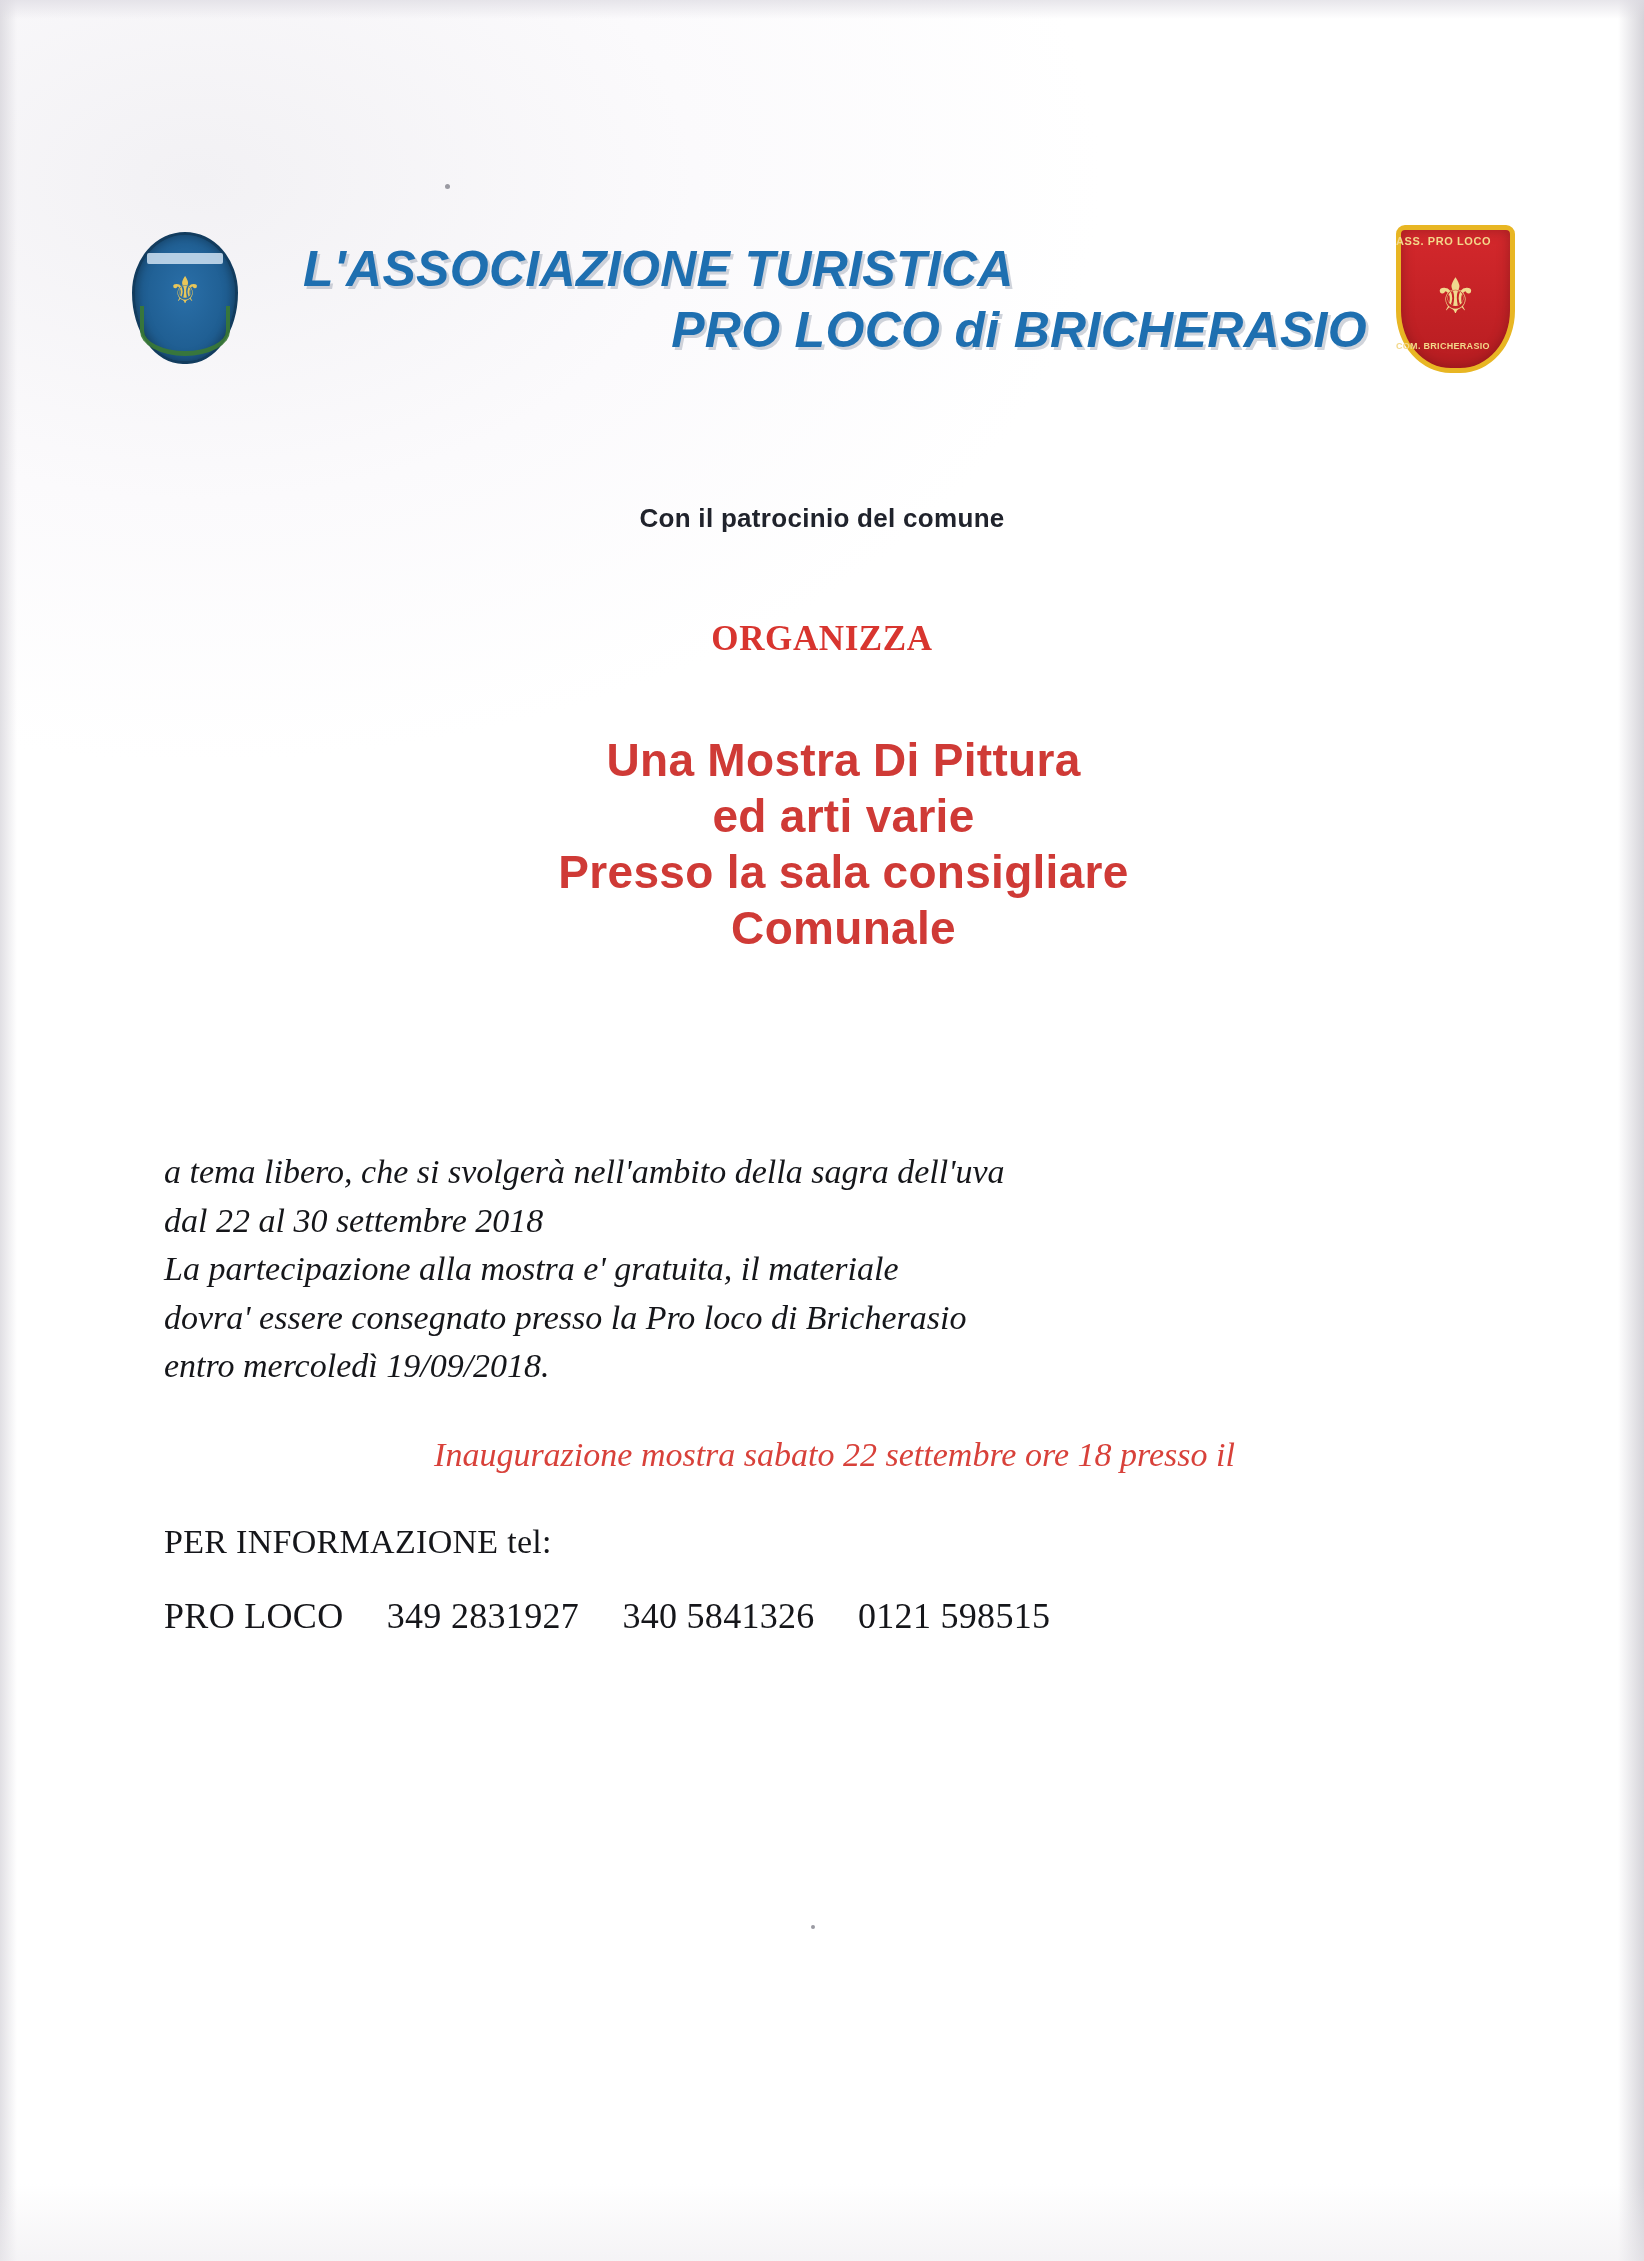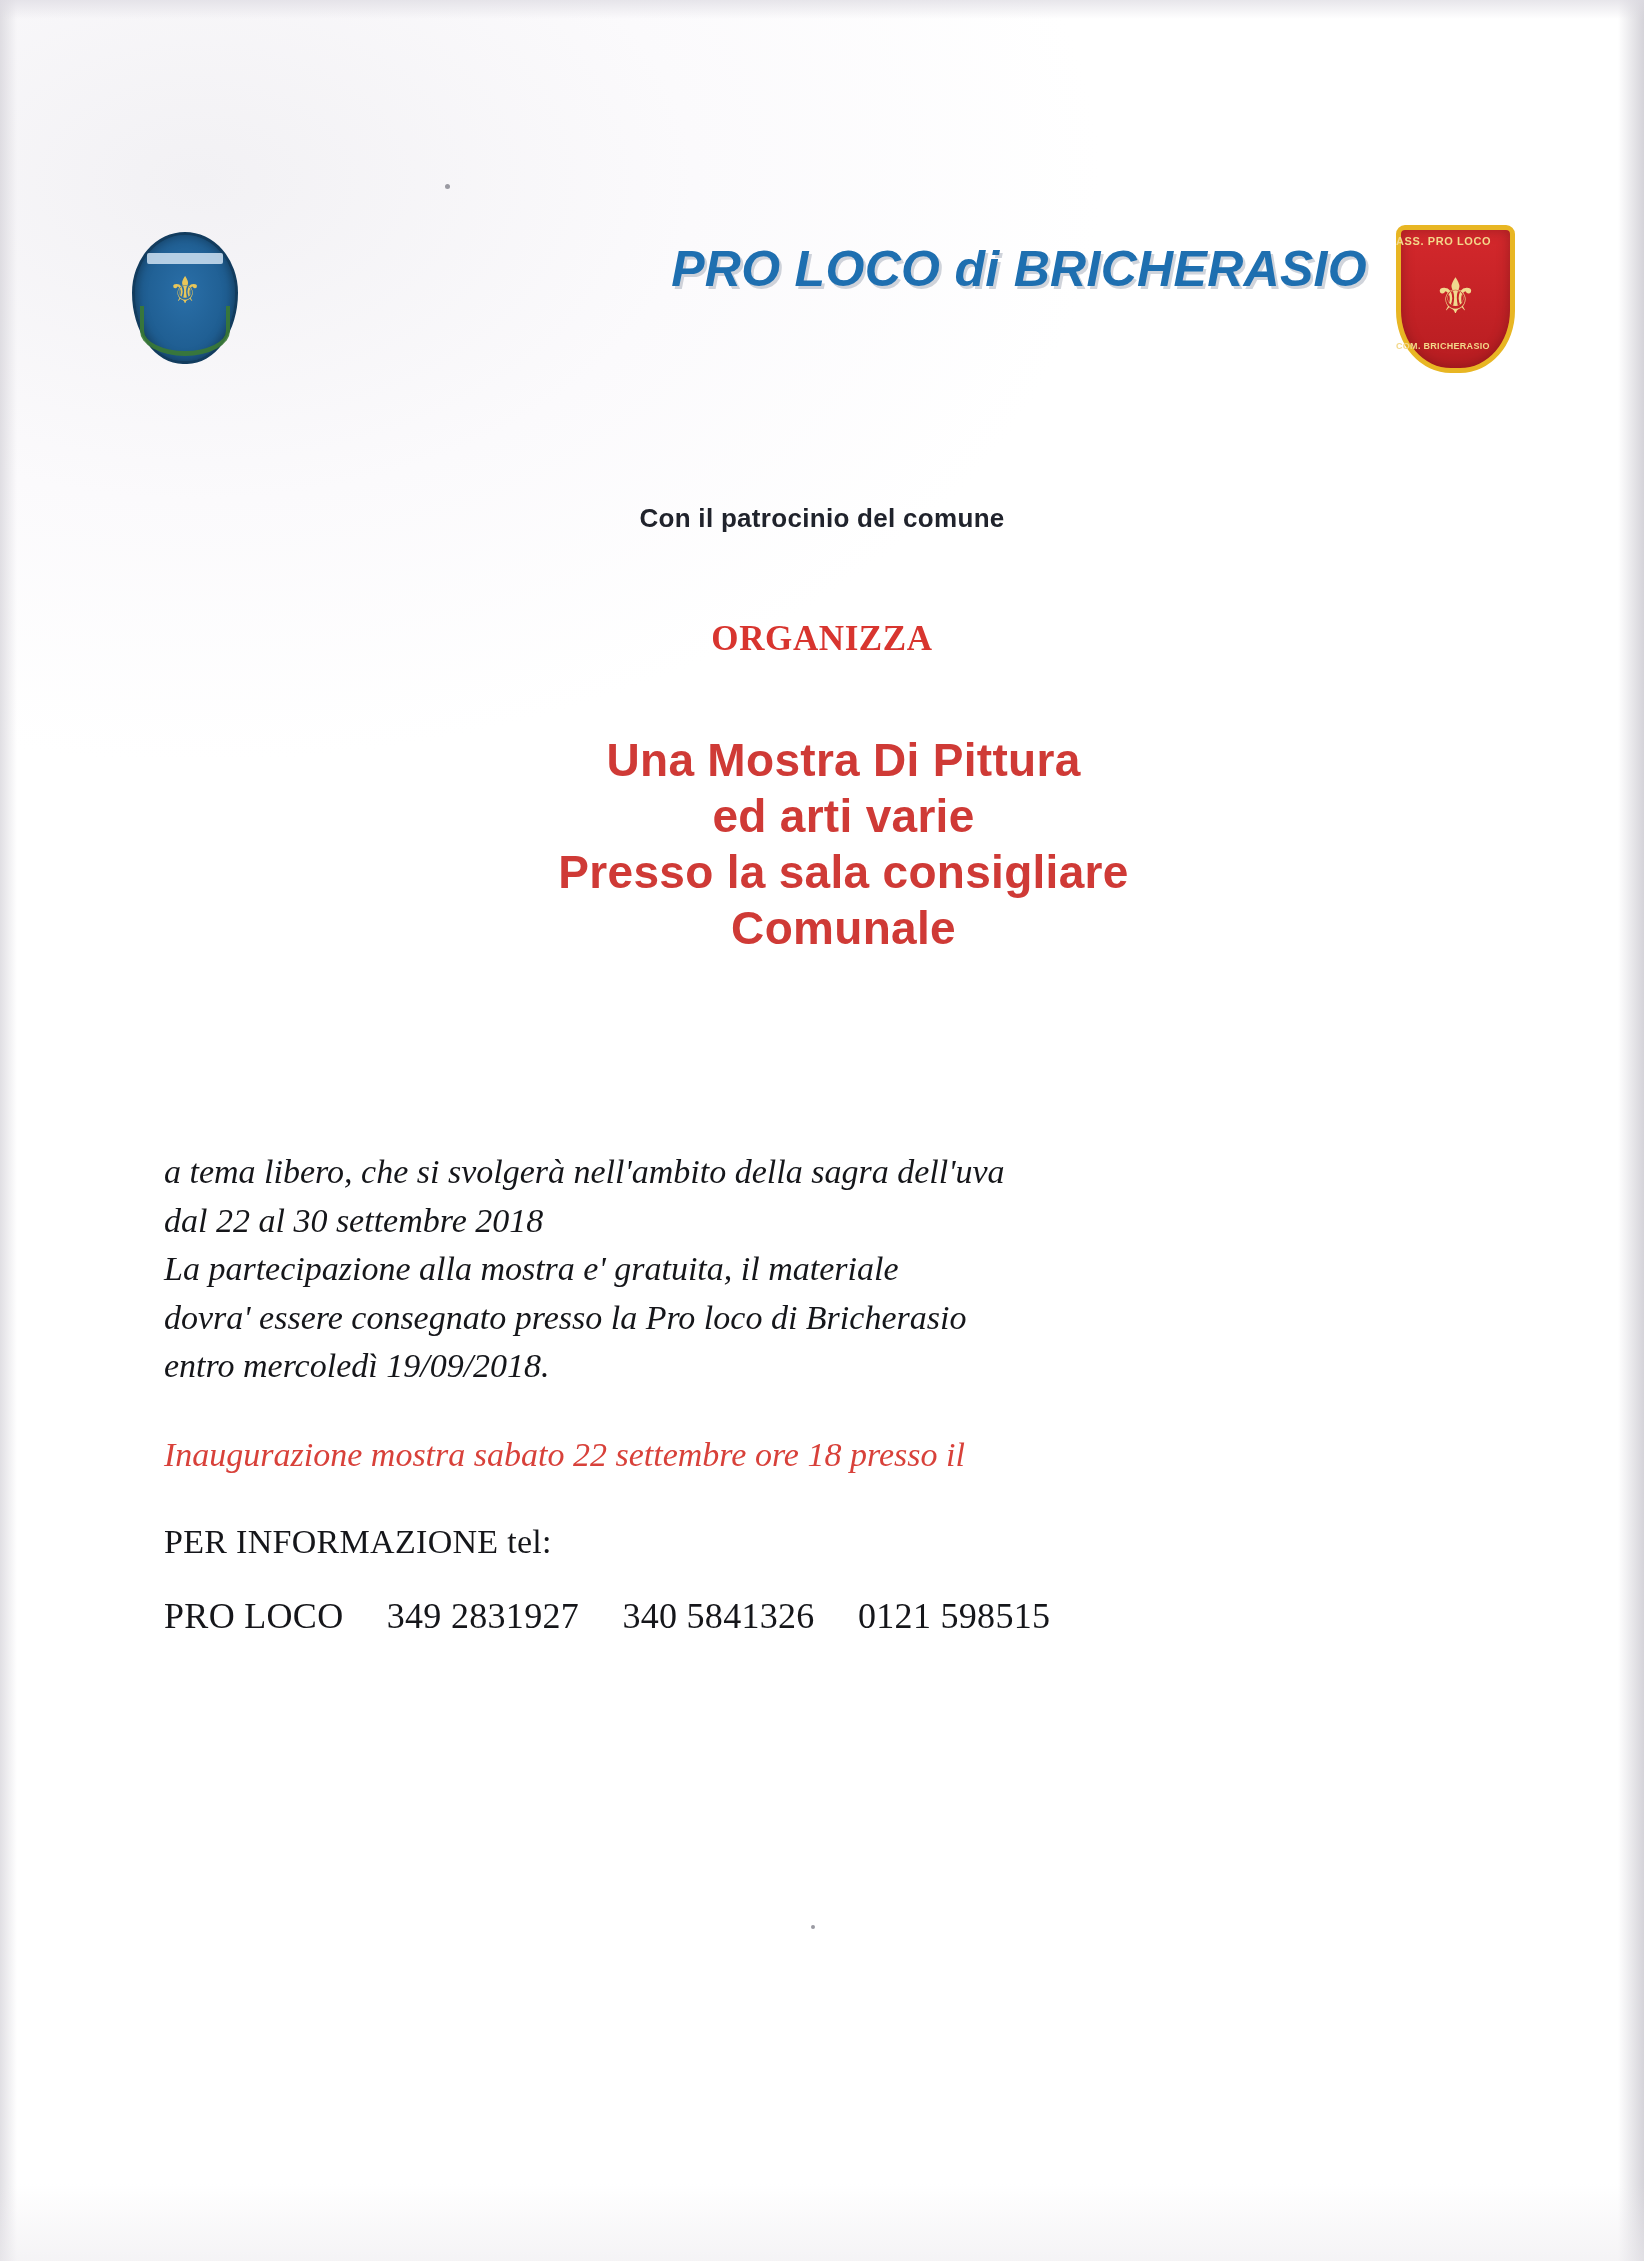--- a/index.html
+++ b/index.html
@@ -234,20 +234,21 @@
     margin: 0 0 12px 0;
   }
   .body-para .l { display: block; }
   .highlight {
     font-family: "Liberation Serif", serif;
     font-style: italic;
     font-size: 34px;
     line-height: 1.42;
     color: #d8413a;
     margin-top: 40px;
+    text-align: center;
   }
   .highlight .l { display: block; }
   .info-label {
     font-family: "Liberation Serif", serif;
     font-size: 34px;
     color: #15161a;
     margin-top: 44px;
     letter-spacing: 0.3px;
   }
   .phones {
@@ -282,20 +283,21 @@
     <div class="header">
 
       <div class="crest-left">
         <div class="shield"></div>
         <div class="band"></div>
         <div class="lion">⚜</div>
         <div class="wreath"></div>
       </div>
 
       <div class="title-block">
+        <div class="title-line first">L'ASSOCIAZIONE TURISTICA</div>
         <div class="title-line second">PRO LOCO di BRICHERASIO</div>
       </div>
 
       <div class="crest-right">
         <div class="shield"></div>
         <div class="top-text">ASS. PRO LOCO</div>
         <div class="lion">⚜</div>
         <div class="bottom-text">COM.  BRICHERASIO</div>
       </div>
     </div>

